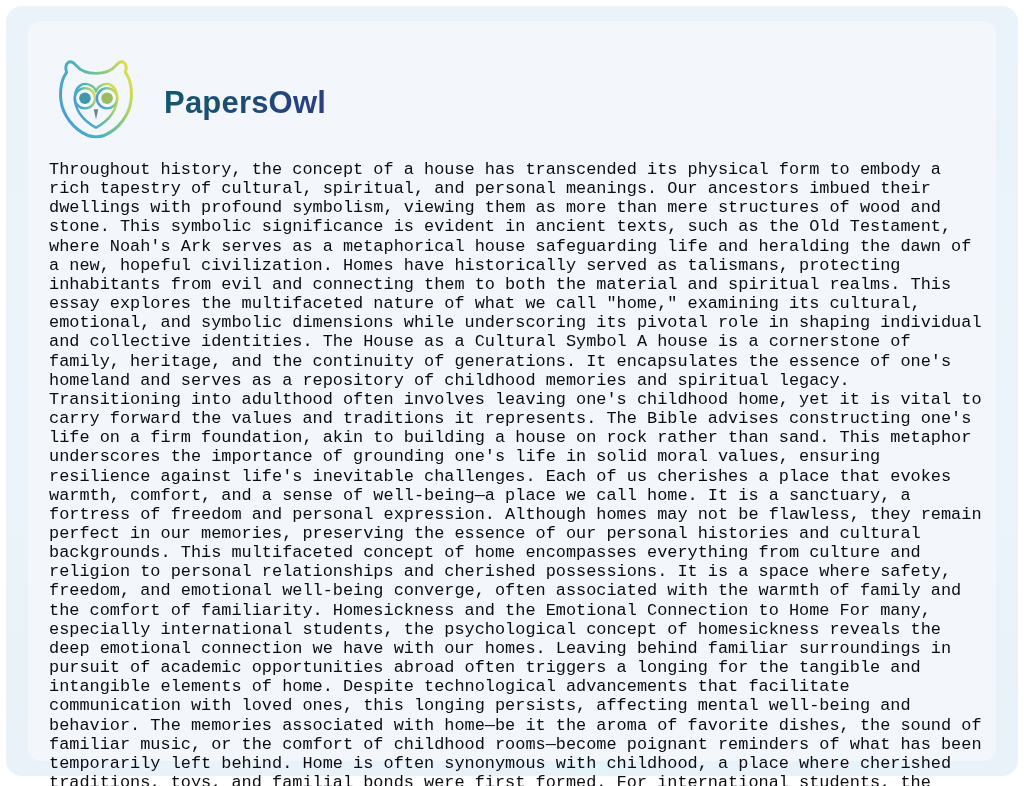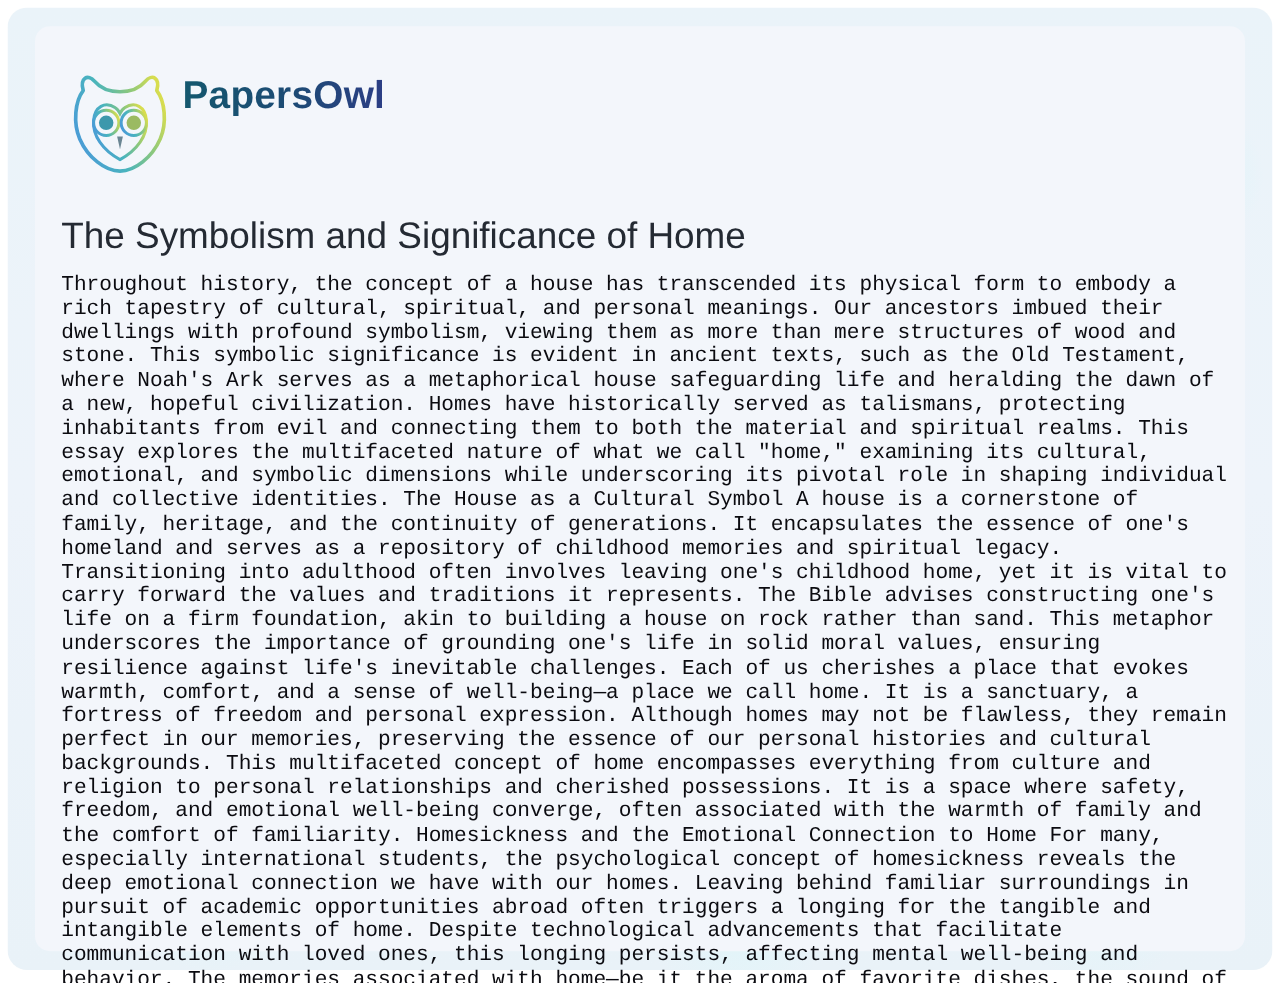--- a/index.html
+++ b/index.html
@@ -31,22 +31,22 @@
     inset: 15px 22px 15px 22px;
     background: #f3f6fb;
     border-radius: 12px;
   }
   .content {
     position: relative;
     padding: 34px 26px 0 20px;
   }
   .header {
     display: flex;
-    align-items: flex-start;
-    gap: 4px;
+    align-items: center;
+    gap: 22px;
     margin-left: 2px;
   }
   .logo { width: 92px; height: 92px; flex: 0 0 auto; }
   .logo svg { width: 92px; height: 92px; display: block; }
   .brand-block { padding-top: 4px; }
   .brand {
     font-size: 31px;
     font-weight: 700;
     letter-spacing: .2px;
     background: linear-gradient(90deg, #14586e 0%, #1d4a75 55%, #2c3e85 100%);
@@ -107,19 +107,18 @@
             <circle cx="38" cy="47" r="6.3" fill="#3d98ac"></circle>
             <circle cx="62" cy="47" r="6.3" fill="#9bba62"></circle>
             <path d="M47.5 59 L52.5 59 L50 70 Z" fill="#6b8693"></path>
           </svg>
         </div>
         <div class="brand-block">
           <div class="brand">PapersOwl</div>
         </div>
       </div>
 
-      <h1 class="title">The Symbolism and Significance of Home</h1>
 
       <p class="body-text">Throughout history, the concept of a house has transcended its physical form to embody a rich tapestry of cultural, spiritual, and personal meanings. Our ancestors imbued their dwellings with profound symbolism, viewing them as more than mere structures of wood and stone. This symbolic significance is evident in ancient texts, such as the Old Testament, where Noah's Ark serves as a metaphorical house safeguarding life and heralding the dawn of a new, hopeful civilization. Homes have historically served as talismans, protecting inhabitants from evil and connecting them to both the material and spiritual realms. This essay explores the multifaceted nature of what we call "home," examining its cultural, emotional, and symbolic dimensions while underscoring its pivotal role in shaping individual and collective identities. The House as a Cultural Symbol A house is a cornerstone of family, heritage, and the continuity of generations. It encapsulates the essence of one's homeland and serves as a repository of childhood memories and spiritual legacy. Transitioning into adulthood often involves leaving one's childhood home, yet it is vital to carry forward the values and traditions it represents. The Bible advises constructing one's life on a firm foundation, akin to building a house on rock rather than sand. This metaphor underscores the importance of grounding one's life in solid moral values, ensuring resilience against life's inevitable challenges. Each of us cherishes a place that evokes warmth, comfort, and a sense of well-being—a place we call home. It is a sanctuary, a fortress of freedom and personal expression. Although homes may not be flawless, they remain perfect in our memories, preserving the essence of our personal histories and cultural backgrounds. This multifaceted concept of home encompasses everything from culture and religion to personal relationships and cherished possessions. It is a space where safety, freedom, and emotional well-being converge, often associated with the warmth of family and the comfort of familiarity. Homesickness and the Emotional Connection to Home For many, especially international students, the psychological concept of homesickness reveals the deep emotional connection we have with our homes. Leaving behind familiar surroundings in pursuit of academic opportunities abroad often triggers a longing for the tangible and intangible elements of home. Despite technological advancements that facilitate communication with loved ones, this longing persists, affecting mental well-being and behavior. The memories associated with home—be it the aroma of favorite dishes, the sound of familiar music, or the comfort of childhood rooms—become poignant reminders of what has been temporarily left behind. Home is often synonymous with childhood, a place where cherished traditions, toys, and familial bonds were first formed. For international students, the sudden urge to return home during a challenging day at school is a testament to the powerful emotional pull of these memories. The mental imagery of a cozy kitchen, a familiar living room, or a soft carpet underfoot is intertwined with the essence of family gatherings and celebrations. These are not merely physical spaces but vessels of treasured memories that define one's identity and cultural heritage. The absence of these elements can be particularly challenging, leading to a deeper appreciation of what "home" truly signifies. Personal Belongings and the</p>
 
     </div>
   </div>
 </div>
 
 </body></html>

